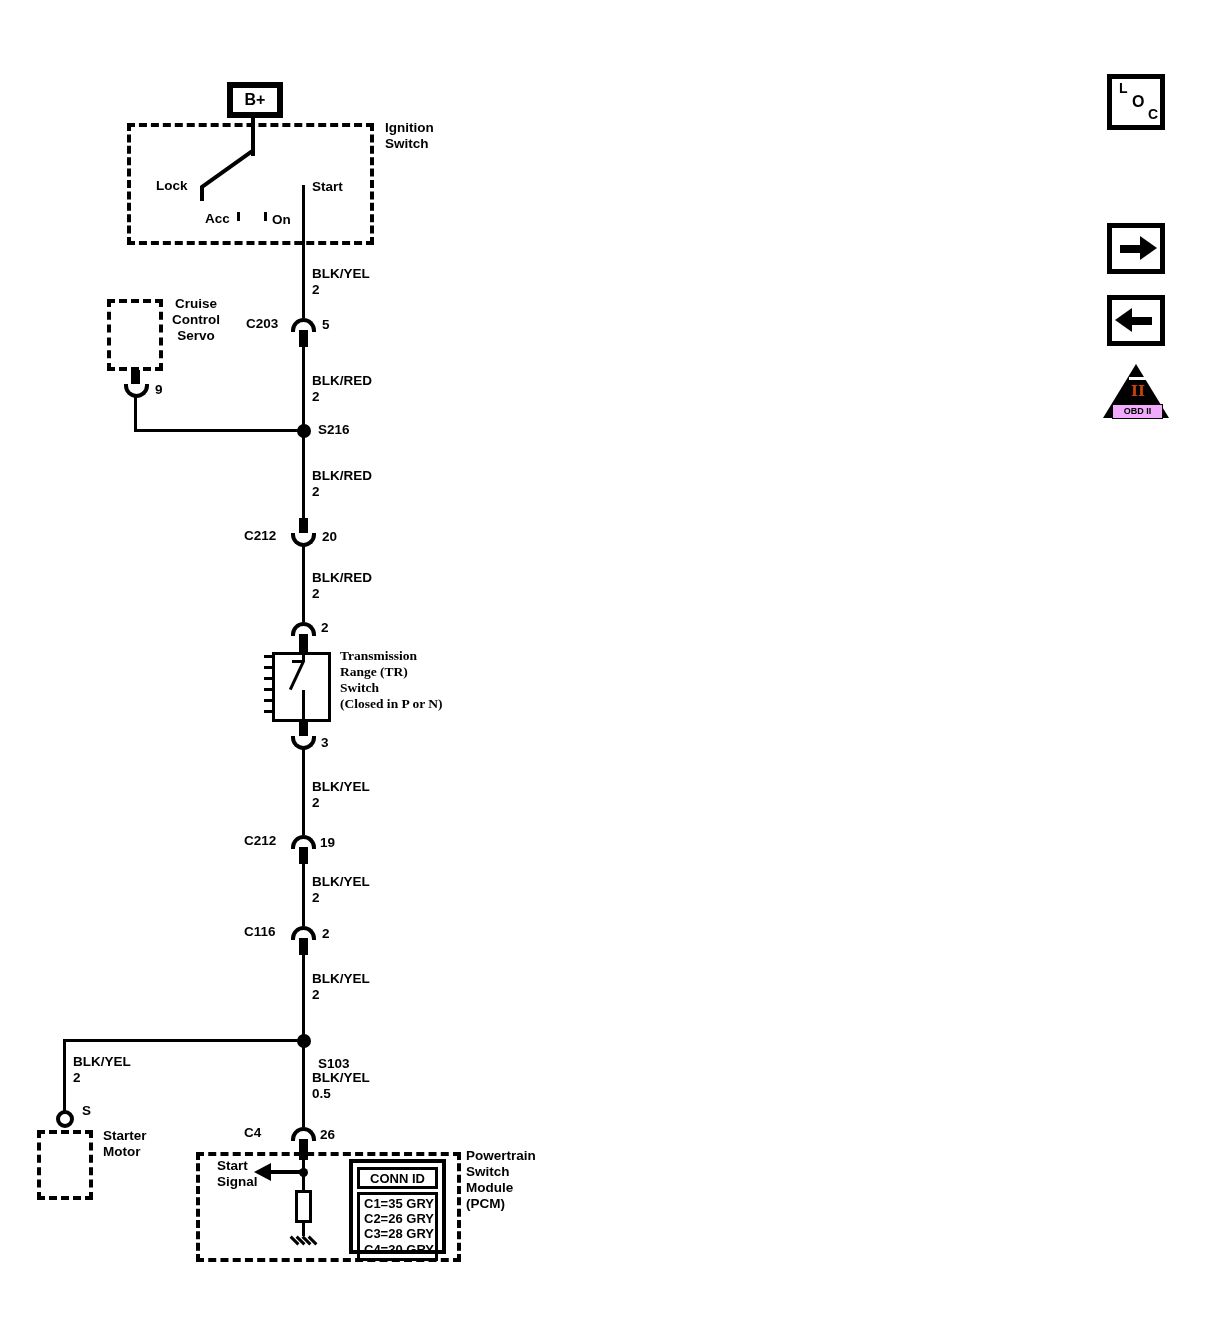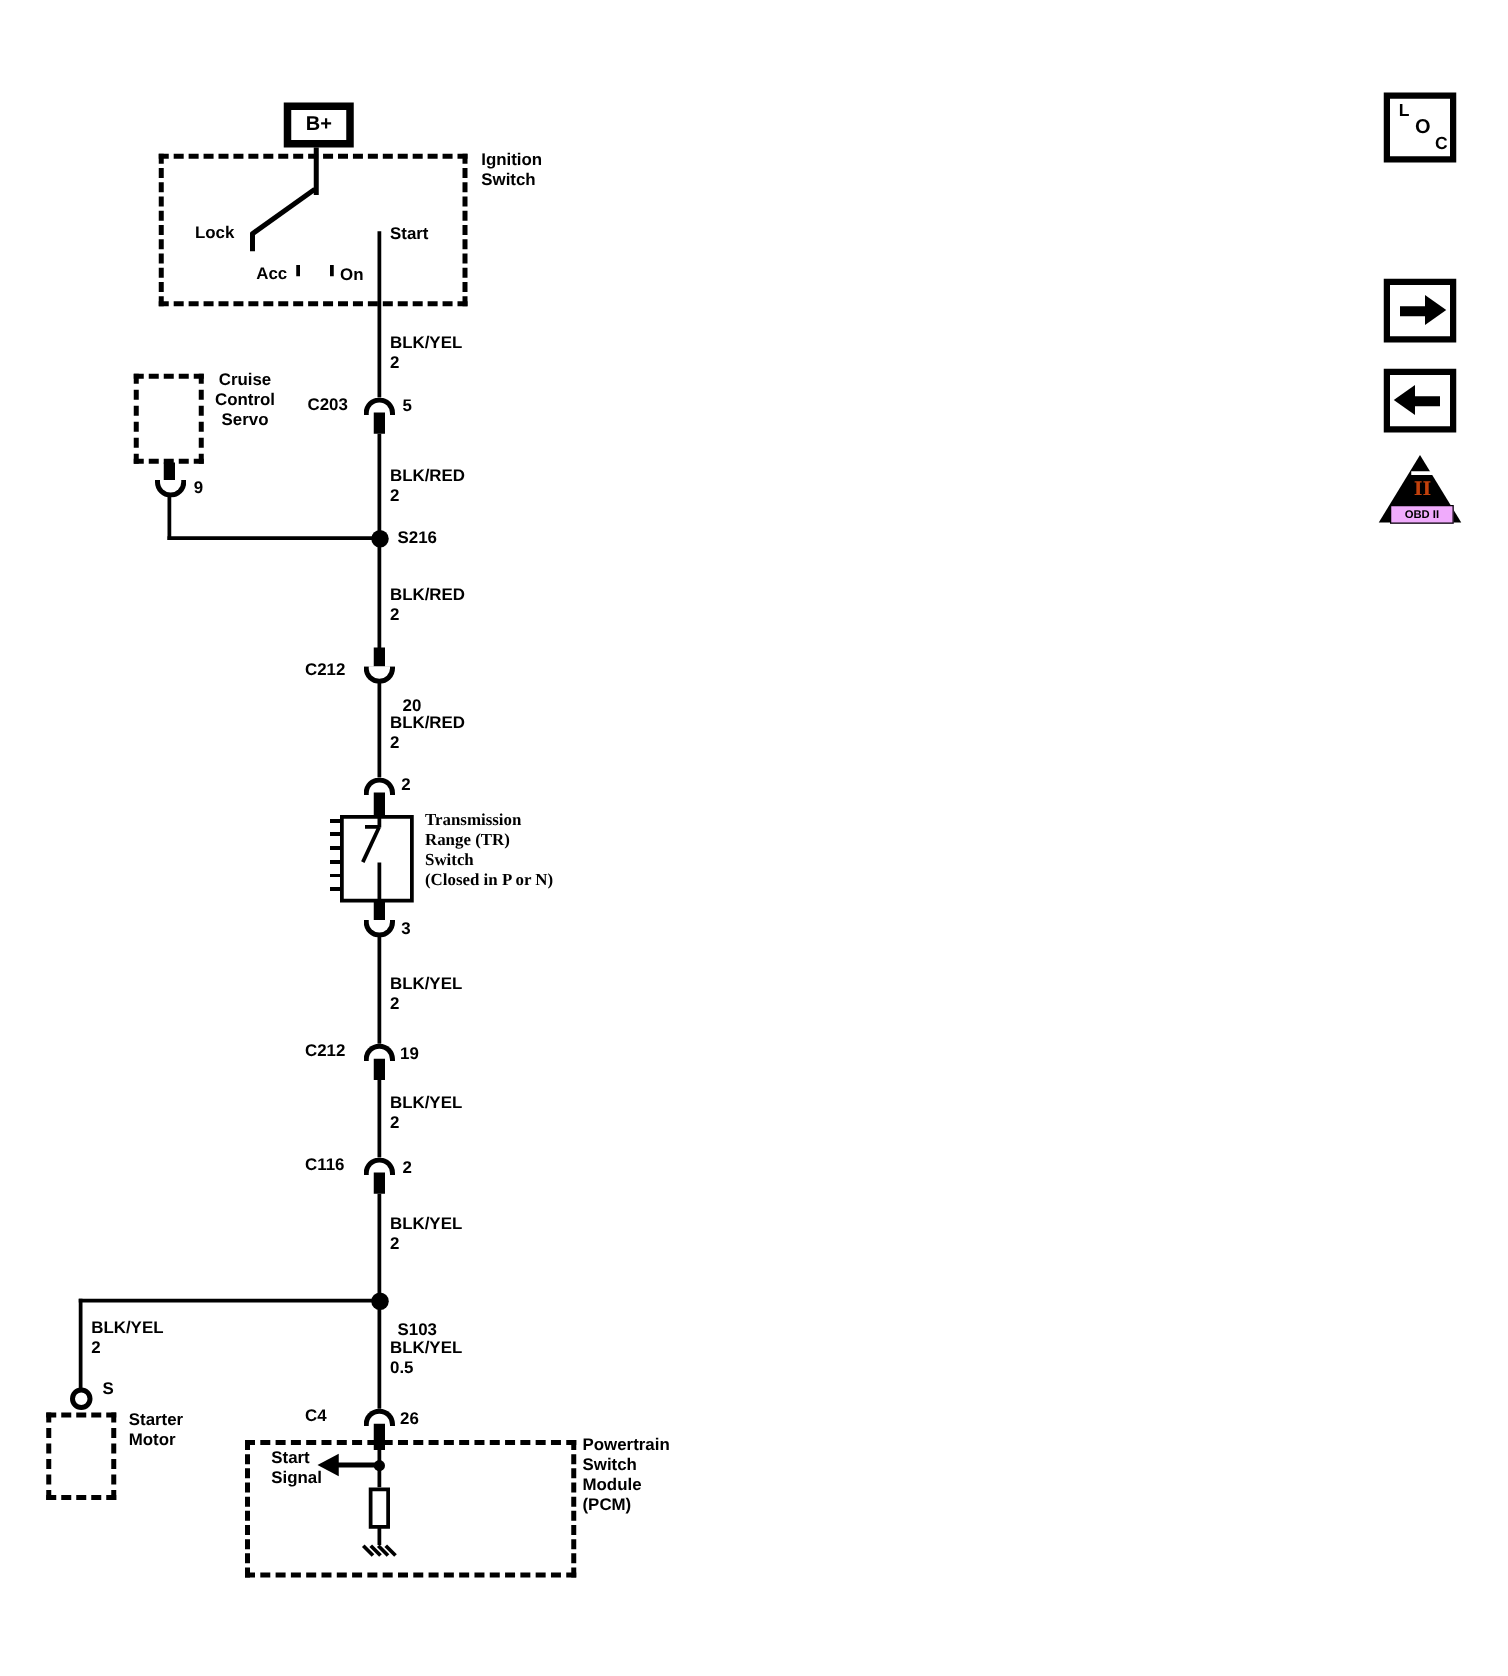--- a/index.html
+++ b/index.html
@@ -86,21 +86,21 @@
   <div class="wire" style="left:134px;top:429px;width:170px;height:3px;"></div>
 
   <div class="dot" style="left:297px;top:424px;width:14px;height:14px;"></div>
   <div class="lbl" style="left:318px;top:422px;">S216</div>
   <div class="lbl" style="left:312px;top:468px;">BLK/RED
 2</div>
 
   <div class="conn-name" style="left:244px;top:528px;">C212</div>
   <div class="pin" style="left:299px;top:518px;height:17px;"></div>
   <div class="arc-up" style="left:291px;top:533px;"></div>
-  <div class="pin-num" style="left:322px;top:529px;margin-top:28px;">20</div>
+  <div class="pin-num" style="left:322px;top:529px;">20</div>
 
   <div class="wire" style="left:302px;top:546px;width:3px;height:76px;"></div>
   <div class="lbl" style="left:312px;top:570px;">BLK/RED
 2</div>
 
   <div class="arc-dn" style="left:291px;top:622px;"></div>
   <div class="pin-num" style="left:321px;top:620px;">2</div>
   <div class="pin" style="left:299px;top:634px;height:20px;"></div>
   <div class="hatch-l" style="left:264px;top:655px;height:64px;"></div>
   <div class="solid-box" style="left:272px;top:652px;width:59px;height:70px;"></div>
@@ -171,20 +171,29 @@
   <div class="dot" style="left:299px;top:1168px;width:9px;height:9px;"></div>
   <div class="res" style="left:295px;top:1190px;width:17px;height:33px;"></div>
   <div class="wire" style="left:302px;top:1222px;width:3px;height:14px;"></div>
   <div class="abs" style="left:291px;top:1233px;width:26px;height:15px;">
     <span class="gnd-bar" style="left:2px;top:2px;"></span>
     <span class="gnd-bar" style="left:8px;top:2px;"></span>
     <span class="gnd-bar" style="left:14px;top:2px;"></span>
     <span class="gnd-bar" style="left:20px;top:2px;"></span>
   </div>
 
+  <div class="tbl-outer" style="left:349px;top:1159px;width:97px;height:95px;">
+    <div class="tbl-head">CONN ID</div>
+    <div class="tbl-body">
+      <div>C1=35 GRY</div>
+      <div>C2=26 GRY</div>
+      <div>C3=28 GRY</div>
+      <div>C4=30 GRY</div>
+    </div>
+  </div>
 
   <div class="icon-box" style="left:1107px;top:74px;width:58px;height:56px;">
     <span style="position:absolute;left:7px;top:1px;font-size:14px;font-weight:bold;">L</span>
     <span style="position:absolute;left:20px;top:14px;font-size:16px;font-weight:bold;">O</span>
     <span style="position:absolute;left:36px;top:27px;font-size:14px;font-weight:bold;">C</span>
   </div>
 
   <div class="icon-box" style="left:1107px;top:223px;width:58px;height:51px;">
     <span>
       <span style="position:absolute;left:8px;top:17px;width:22px;height:8px;background:#000;"></span>

